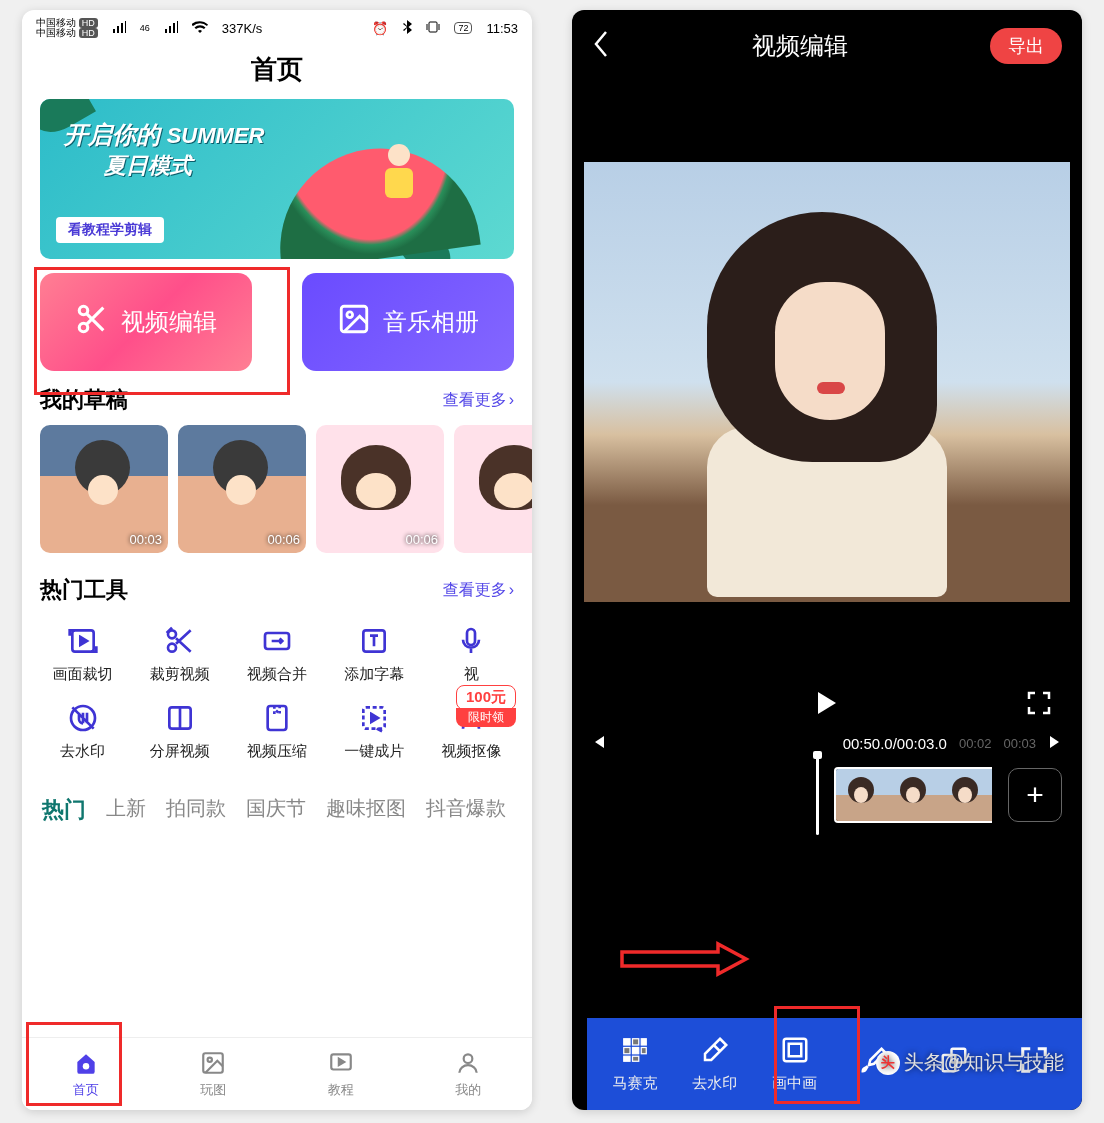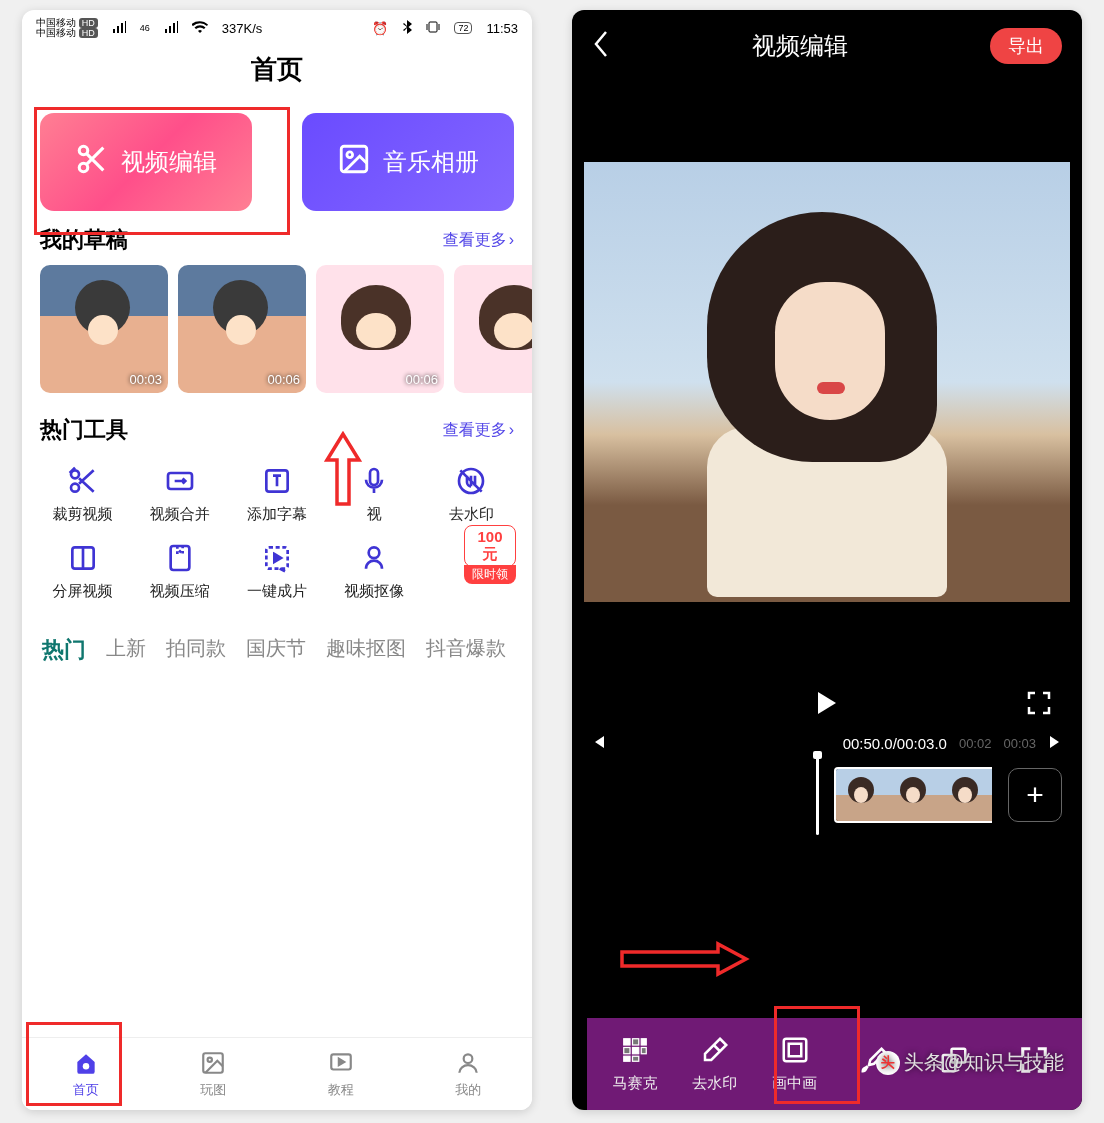--- a/index.html
+++ b/index.html
@@ -89,21 +89,21 @@
   .thumb.kid { background: linear-gradient(180deg,#5d7a9e 40%, #e8b090 40%); position:relative; }
   .thumb.kid::before { content:""; position:absolute; top:15px; left:35px; width:55px; height:55px; background:#3a3a3a; border-radius:50%; }
   .thumb.kid::after { content:""; position:absolute; top:50px; left:48px; width:30px; height:30px; background:#fde2c8; border-radius:50%; }
   .thumb.cartoon { background:#ffe1ea; position:relative; }
   .thumb.cartoon::before { content:""; position:absolute; top:20px; left:25px; width:70px; height:65px; background:#4a3228; border-radius:50% 50% 40% 40%; }
   .thumb.cartoon::after { content:""; position:absolute; top:48px; left:40px; width:40px; height:35px; background:#fde2c8; border-radius:50%; }
 
   .tools-grid { display:grid; grid-template-columns:repeat(5,1fr); gap:18px 0; padding:10px 12px 0; position:relative; }
   .tool { display:flex; flex-direction:column; align-items:center; gap:8px; font-size:15px; color:#222; }
   .tool svg { width:32px; height:32px; stroke:#3f34d4; }
-  .promo { position:absolute; right:16px; top:70px; width:52px; text-align:center; }
+  .promo { position:absolute; right:16px; top:70px; width:60px; text-align:center; }
   .promo .bubble { background:#fff; border:1px solid #ff4040; color:#ff4040; font-weight:700; font-size:15px; border-radius:8px; padding:2px 6px; }
   .promo .tag { background:#ff4040; color:#fff; font-size:12px; border-radius:0 0 8px 8px; padding:1px 4px; margin-top:-2px; }
 
   .cat-tabs { display:flex; gap:20px; padding:34px 20px 0; font-size:20px; color:#888; overflow:hidden; white-space:nowrap; }
   .cat-tabs .active { color:#0f766e; font-weight:700; font-size:22px; }
 
   .bottom-nav {
     position:absolute; bottom:0; left:0; right:0; height:72px;
     display:flex; border-top:1px solid #eee; background:#fff;
   }
@@ -145,21 +145,21 @@
   .clip-thumb::after { content:""; position:absolute; top:18px; left:18px; width:14px; height:16px; background:#f5dcc8; border-radius:50%; }
   .add-clip { width:52px; height:52px; border:1.5px solid #666; border-radius:10px; display:flex; align-items:center; justify-content:center; color:#fff; font-size:30px; }
   .playhead { position:absolute; left:244px; top:-4px; bottom:-4px; width:3px; background:#fff; border-radius:2px; }
   .playhead::before{ content:""; position:absolute; top:-4px; left:-3px; width:9px; height:8px; background:#fff; border-radius:2px; }
 
   .arrow-right { position:absolute; left:48px; top:930px; }
   .arrow-right svg { width:130px; height:38px; }
 
   .edit-tools {
     position:absolute; bottom:0; left:15px; right:0; height:92px;
-    display:flex; align-items:center; padding:0 8px; justify-content:space-around; background:#701a75;
+    display:flex; align-items:center; padding:0 8px; justify-content:space-around; background:#1d4ed8;
   }
   .etool { display:flex; flex-direction:column; align-items:center; gap:6px; font-size:15px; color:#eee; width:76px; }
   .etool svg { width:30px; height:30px; stroke:#fff; fill:none; }
   .hb-pip { position:absolute; left:202px; bottom:6px; width:80px; height:92px; border:3px solid #ef2a2a; pointer-events:none; }
 
   .watermark { position:absolute; right:18px; bottom:34px; color:#e0e0e0; font-size:20px; text-shadow:0 0 6px rgba(0,0,0,0.8); display:flex; align-items:center; gap:4px; }
   .watermark .logo { width:24px; height:24px; background:#fff; border-radius:50%; display:inline-flex; align-items:center; justify-content:center; color:#e33; font-weight:700; font-size:14px; }
 </style>
 </head>
 <body>
@@ -193,20 +193,34 @@
             <rect x="3" y="1" width="8" height="10" rx="1" fill="none" stroke="#000"></rect>
             <path d="M1 3v6M13 3v6" stroke="#000"></path>
           </svg></span>
       <span class="sb-pill">72</span>
       <span>11:53</span>
     </div>
   </div>
 
   <div class="page-title">首页</div>
 
+  <div class="banner">
+    <div class="leaf l1"></div>
+      <div class="leaf l2"></div>
+    <div class="watermelon"></div>
+    <div class="person">
+        <div class="head"></div>
+        <div class="body"></div>
+      </div>
+    <div class="banner-text">
+      <div class="l1t"><span>开启你的</span> <span class="summer">SUMMER</span></div>
+      <div class="l2t">夏日模式</div>
+    </div>
+    <div class="banner-tag">看教程学剪辑</div>
+  </div>
 
   <div class="main-actions">
     <div class="action-btn pink">
       <span><svg viewBox="0 0 24 24" fill="none" stroke="#fff" stroke-width="2.2">
             <circle cx="6" cy="6" r="3"></circle>
             <circle cx="6" cy="18" r="3"></circle>
             <path d="M20 4L8.5 15.5M20 20L8.5 8.5"></path>
           </svg></span>
       <span>视频编辑</span>
     </div>
@@ -253,20 +267,28 @@
   </div>
 
   <div class="section-head" style="margin-top:22px;">
     <h3>热门工具</h3>
     <div class="more">
         <span>查看更多</span>
         <span>›</span>
       </div>
   </div>
   <div class="tools-grid">
+    <div class="tool">
+        <svg viewBox="0 0 24 24" fill="none" stroke-width="2">
+          <rect x="4" y="4" width="16" height="16" rx="2"></rect>
+          <path d="M10 9l5 3-5 3z" fill="#3f34d4"></path>
+          <path d="M2 8V4h4M22 16v4h-4"></path>
+        </svg>
+        <span>画面裁切</span>
+      </div>
     <div class="tool">
         <svg viewBox="0 0 24 24" fill="none" stroke-width="2">
           <circle cx="6" cy="7" r="3"></circle>
           <circle cx="6" cy="17" r="3"></circle>
           <path d="M20 4L9 14M20 20L9 10M2 6l4-4"></path>
         </svg>
         <span>裁剪视频</span>
       </div>
     <div class="tool">
         <svg viewBox="0 0 24 24" fill="none" stroke-width="2">

